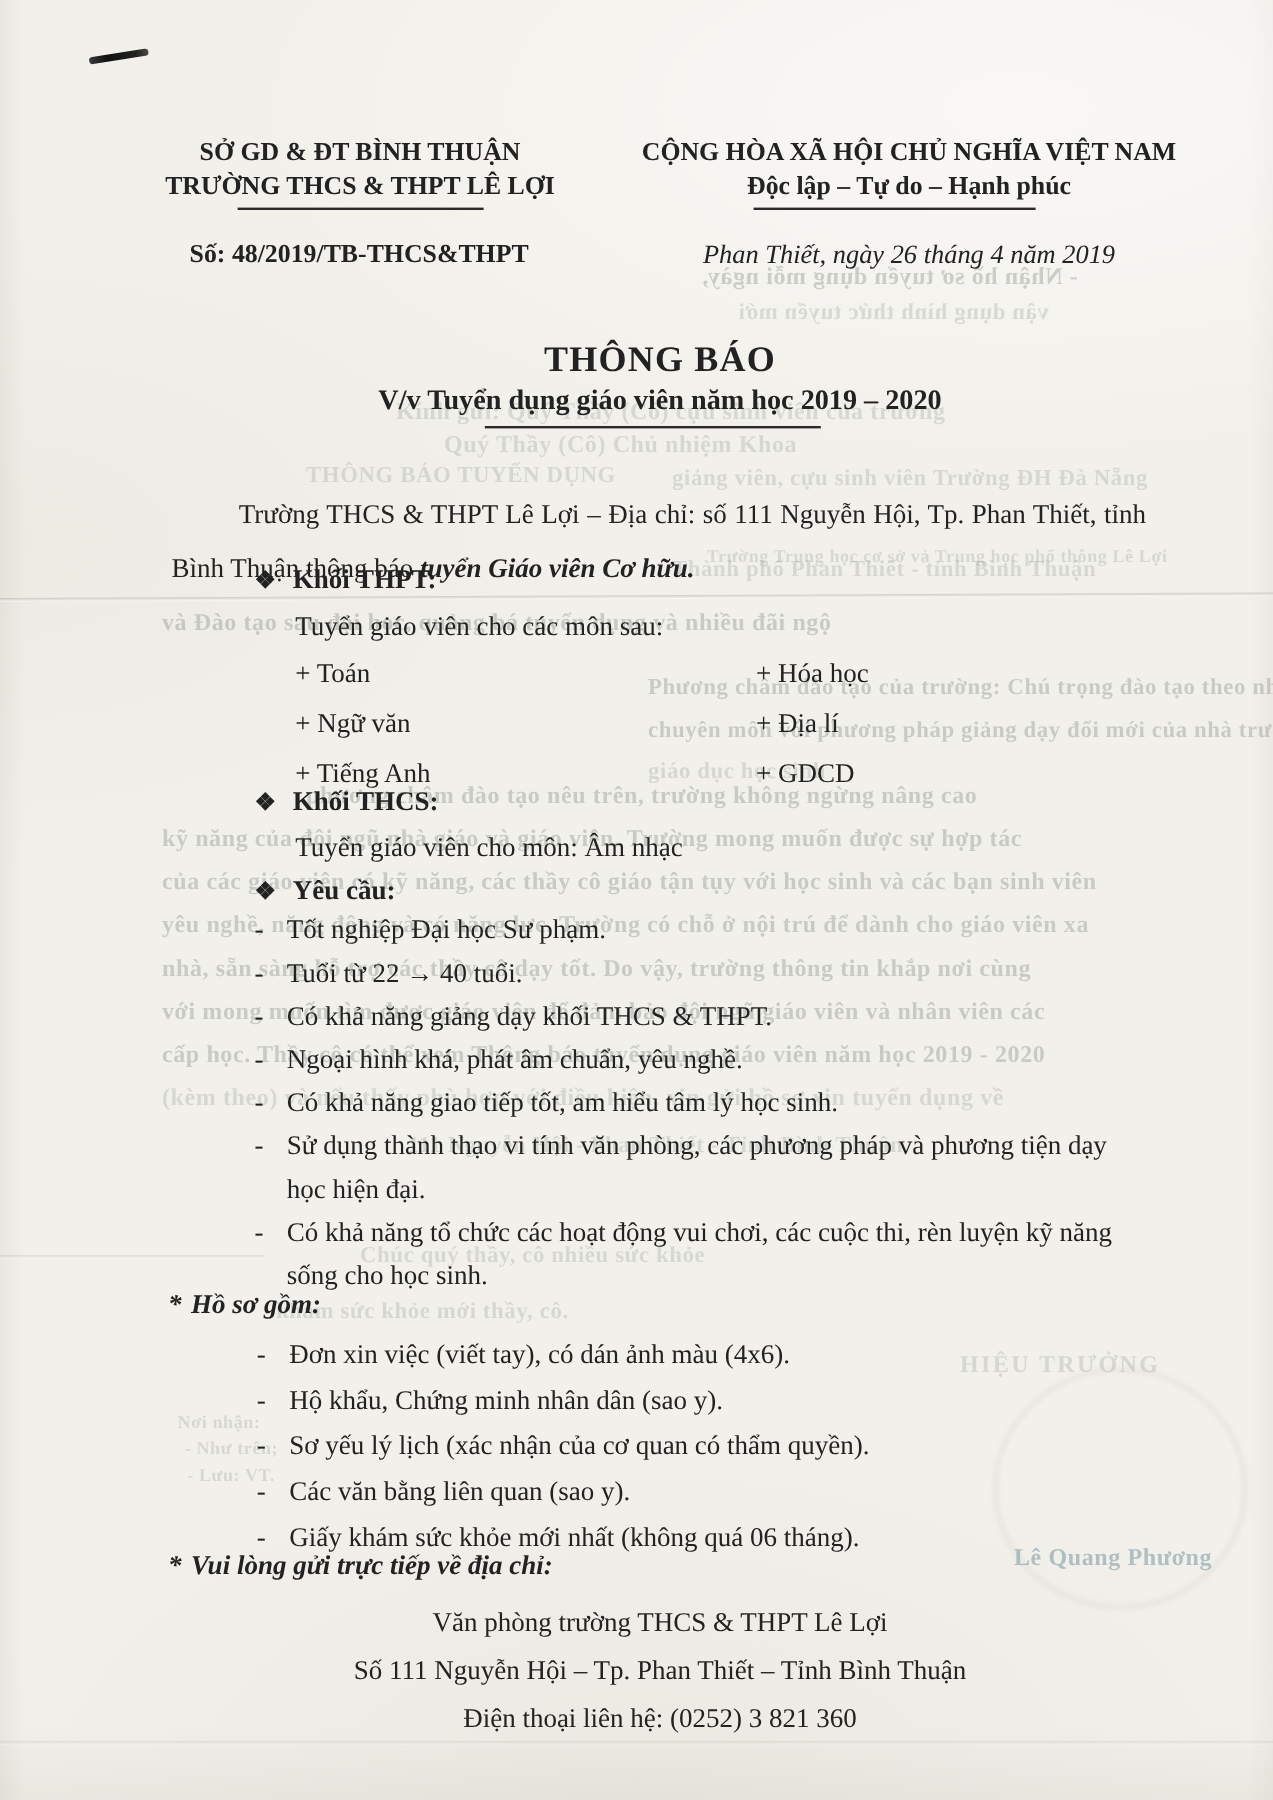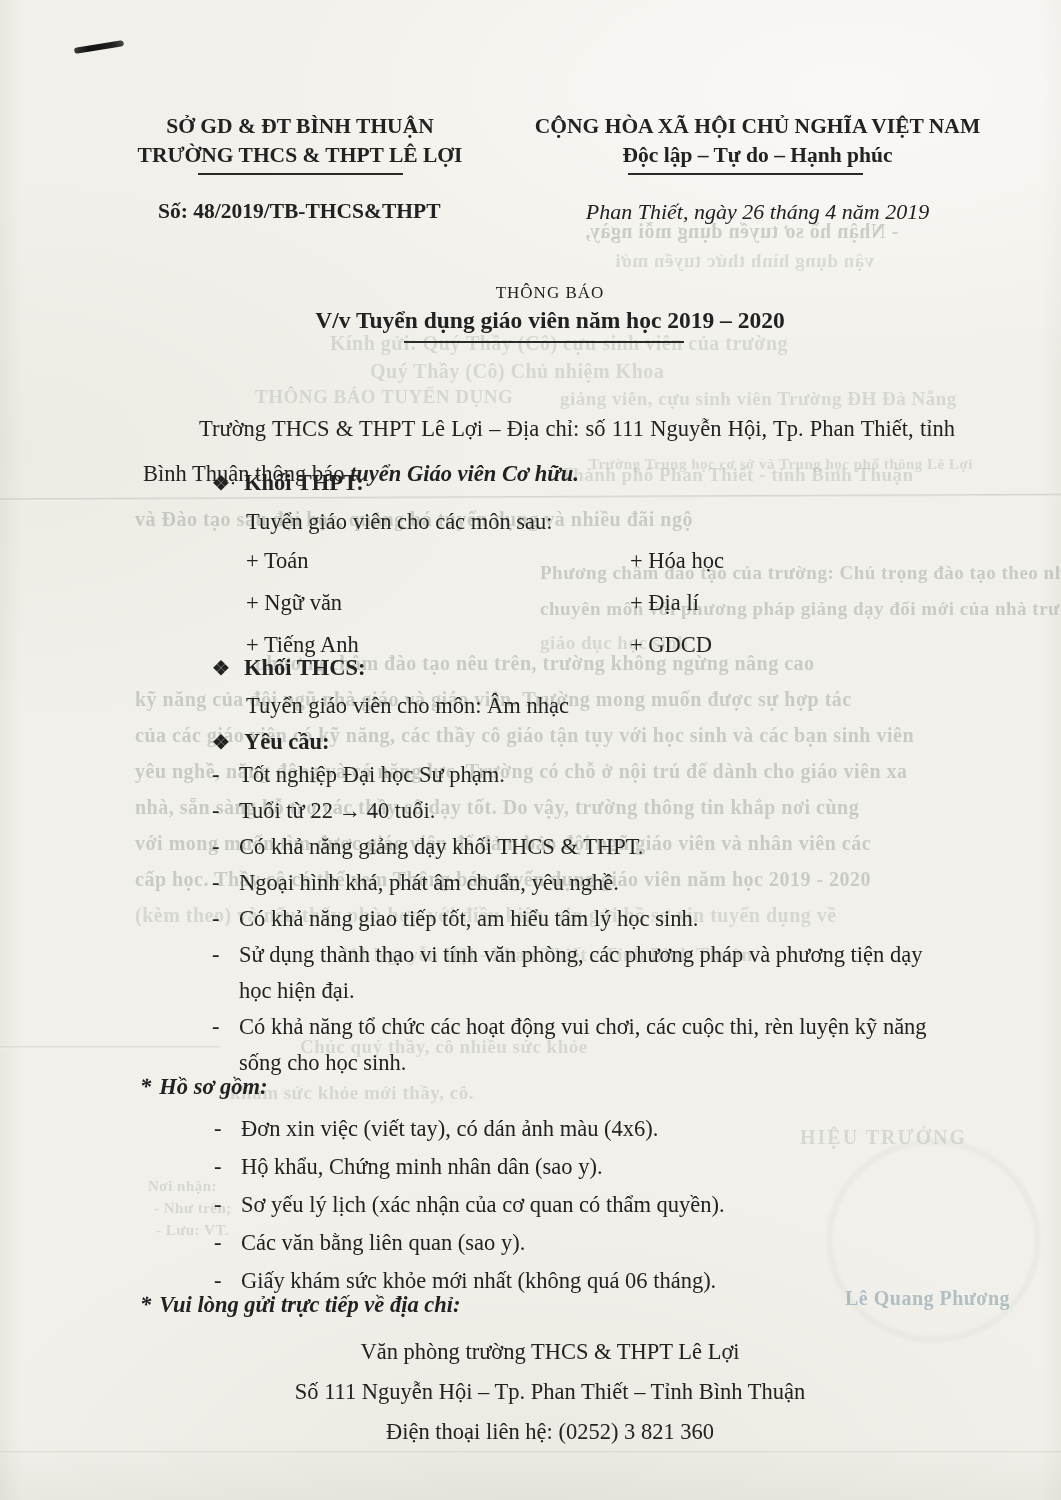--- a/index.html
+++ b/index.html
@@ -63,21 +63,21 @@
   .hdr-right{left:520px;width:475px;}
   .hdr-line{font-weight:bold;font-size:21.5px;white-space:nowrap;}
   .hdr-rule{height:0;border-bottom:2px solid #2a2a2a;margin:3px auto 0;}
   .hdr-rule.left{width:205px;}
   .hdr-rule.right{width:235px;position:relative;left:-12px;}
 
   .doc-number{position:absolute;left:158px;top:199px;font-size:21.5px;font-weight:600;white-space:nowrap;}
   .place-date{position:absolute;left:520px;top:199px;width:475px;text-align:center;font-style:italic;font-size:22px;white-space:nowrap;}
 
   .title-blk{position:absolute;left:90px;top:283px;width:920px;text-align:center;}
-  .title-main{font-size:17px;font-weight:normal;letter-spacing:1px;}
+  .title-main{font-size:30px;font-weight:bold;letter-spacing:1px;}
   .title-sub{font-size:23.5px;font-weight:bold;margin-top:4px;}
   .title-rule{width:280px;height:0;border-bottom:2.5px solid #2a2a2a;margin:7px auto 0;position:relative;left:-6px;}
 
   .intro{position:absolute;left:143px;top:406px;width:812px;font-size:22.5px;line-height:45px;text-align:justify;text-indent:56px;}
   .intro .em{font-weight:bold;font-style:italic;}
 
   .sec-head{position:absolute;left:212px;font-size:22.5px;font-weight:bold;white-space:nowrap;}
   .sec-head .diamond{display:inline-block;margin-right:14px;font-size:20px;}
   .lead-line{position:absolute;left:246px;font-size:22.5px;white-space:nowrap;text-align:center;}
 

